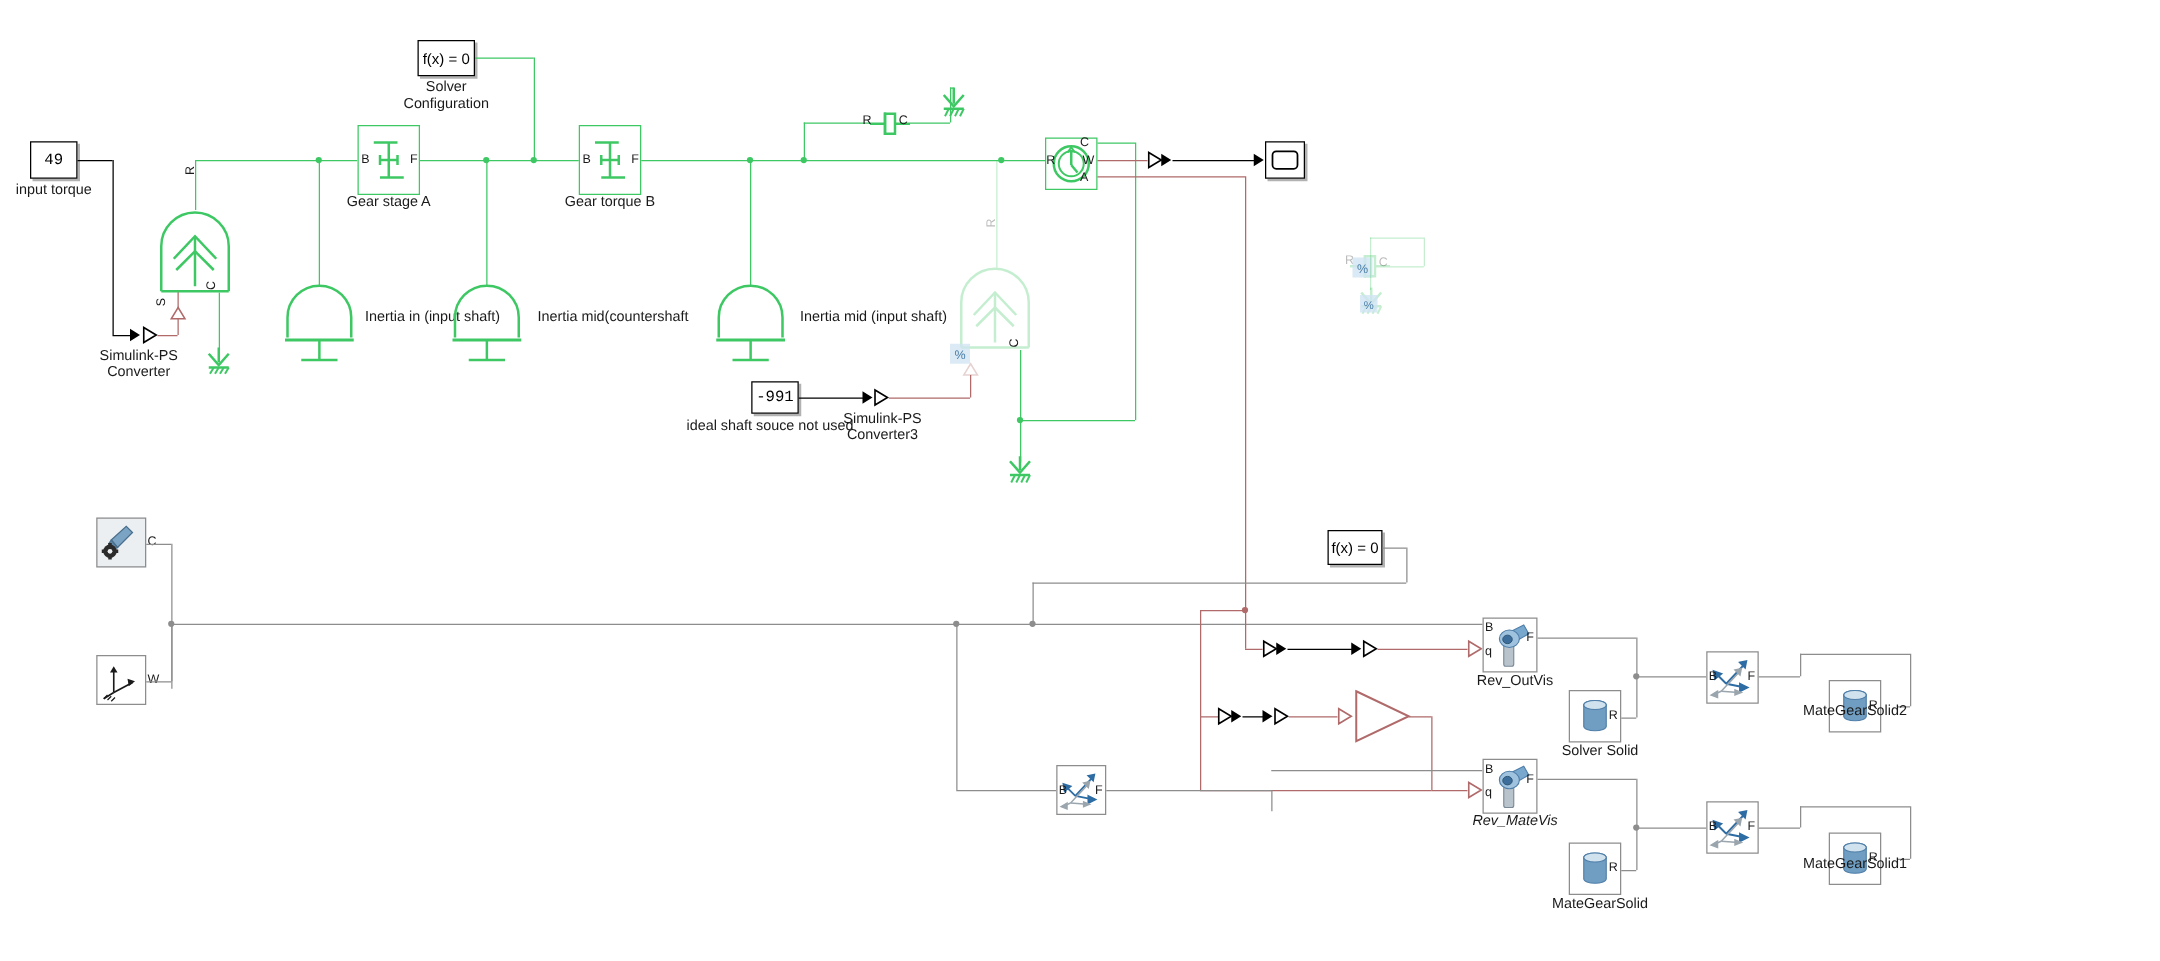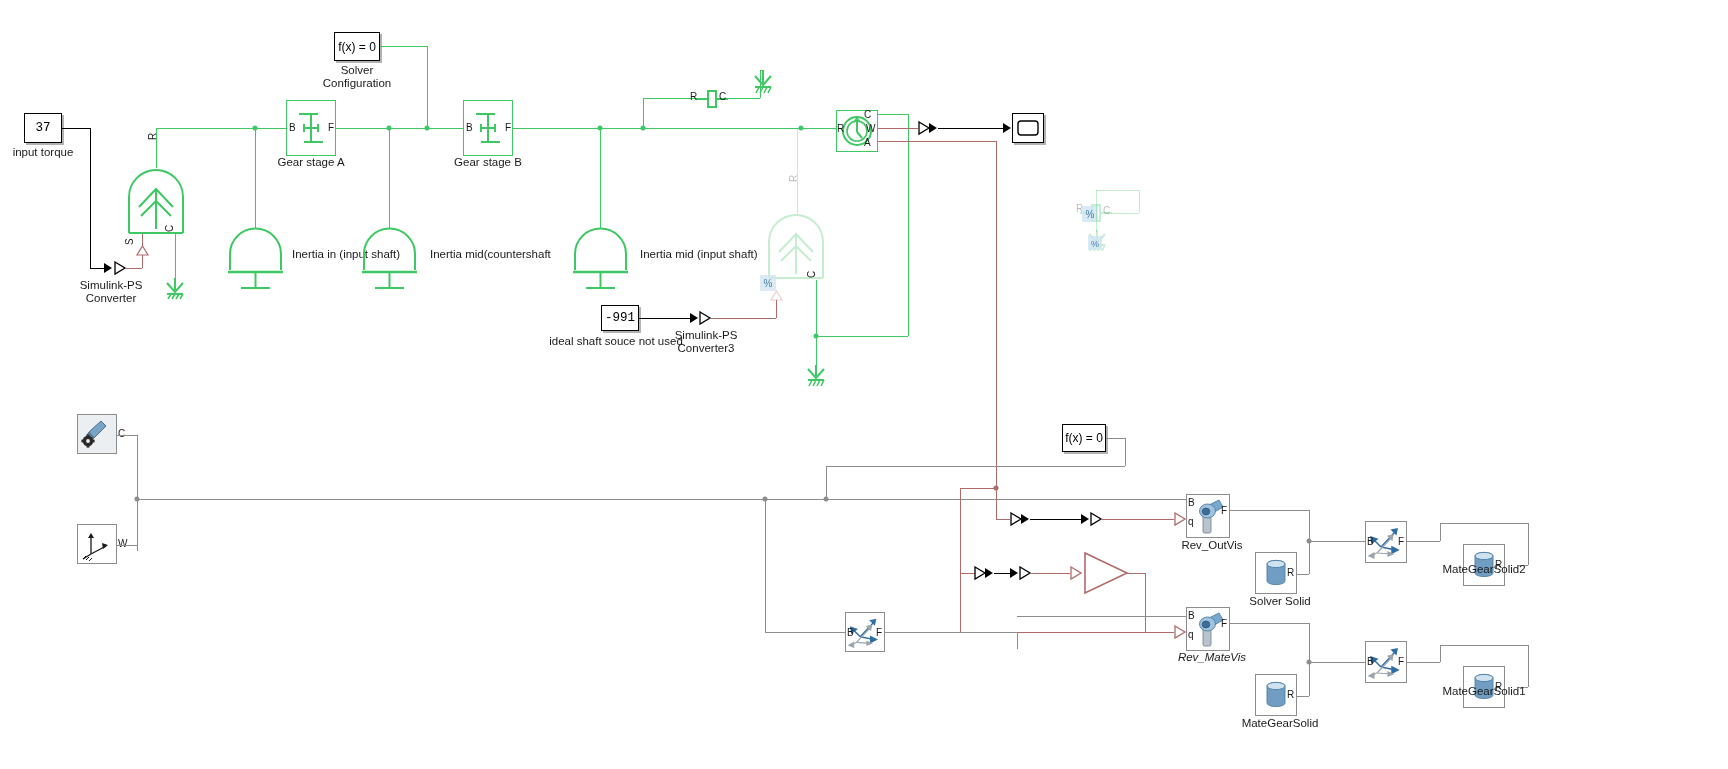--- a/index.html
+++ b/index.html
@@ -55,21 +55,21 @@
   .gnd svg{display:block;}
 
   svg{overflow:visible;}
 </style>
 </head>
 <body>
 
 <div id="canvas">
 
   <div class="sblk mono" style="left:24px;top:113px;width:38px;height:30px;">
-    <span>37</span>
+    <span>49</span>
   </div>
   <div class="lbl center" style="left:43px;top:146px;">input torque</div>
 
   <div class="w h black" style="left:62px;top:128px;width:28px;"></div>
   <div class="w v black" style="left:90px;top:128px;height:140px;"></div>
   <div class="w h black" style="left:90px;top:268px;width:14px;"></div>
   <div class="arr" style="left:104px;top:263px;"></div>
 
   <div class="portbox" style="left:114px;top:261px;">
     <svg width="12" height="14" viewBox="0 0 12 14">
@@ -149,21 +149,21 @@
       <line x1="23" y1="26" x2="23" y2="40" stroke="#3ec864" stroke-width="2"></line>
       <line x1="16" y1="40" x2="35" y2="40" stroke="#3ec864" stroke-width="2"></line>
       <line x1="16" y1="26" x2="23" y2="26" stroke="#3ec864" stroke-width="2"></line>
       <line x1="23" y1="26" x2="30" y2="26" stroke="#3ec864" stroke-width="2"></line>
       <line x1="16" y1="22" x2="16" y2="30" stroke="#3ec864" stroke-width="2"></line>
       <line x1="30" y1="22" x2="30" y2="30" stroke="#3ec864" stroke-width="2"></line>
     </svg>
   </div>
   <div class="portlbl" style="left:466px;top:123px;">B</div>
   <div class="portlbl" style="left:505px;top:123px;">F</div>
-  <div class="lbl center" style="left:488px;top:156px;">Gear stage B</div>
+  <div class="lbl center" style="left:488px;top:156px;">Gear torque B</div>
 
   <div class="w h green" style="left:336px;top:128px;width:127px;"></div>
   <div class="w h green" style="left:513px;top:128px;width:330px;"></div>
   <div class="dot green" style="left:255px;top:128px;"></div>
   <div class="dot green" style="left:389px;top:128px;"></div>
   <div class="dot green" style="left:600px;top:128px;"></div>
   <div class="dot green" style="left:643px;top:128px;"></div>
   <div class="dot green" style="left:801px;top:128px;"></div>
 
   <div class="w v green" style="left:255px;top:128px;height:100px;"></div>

